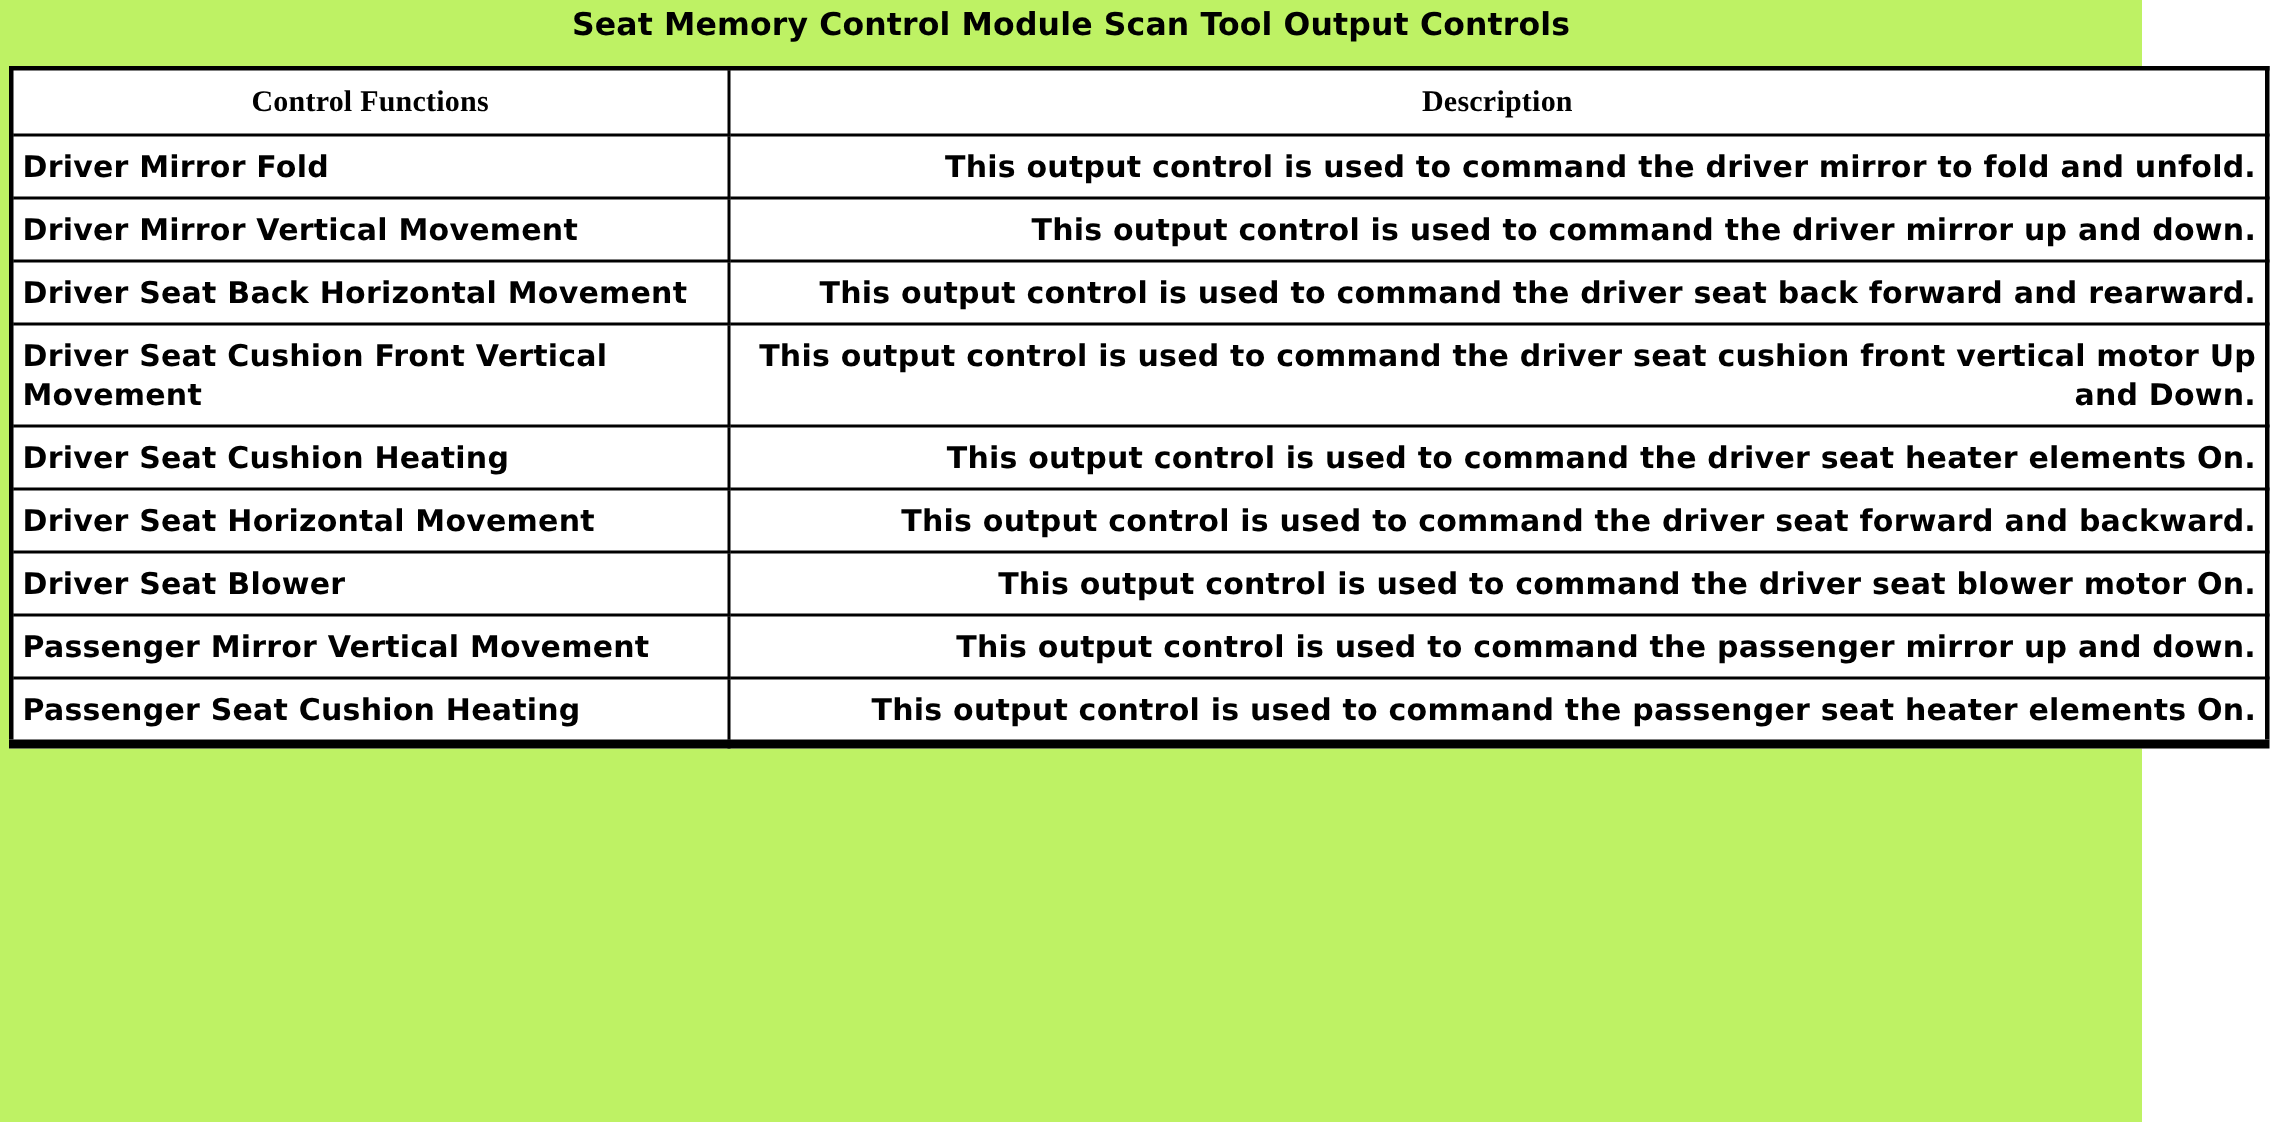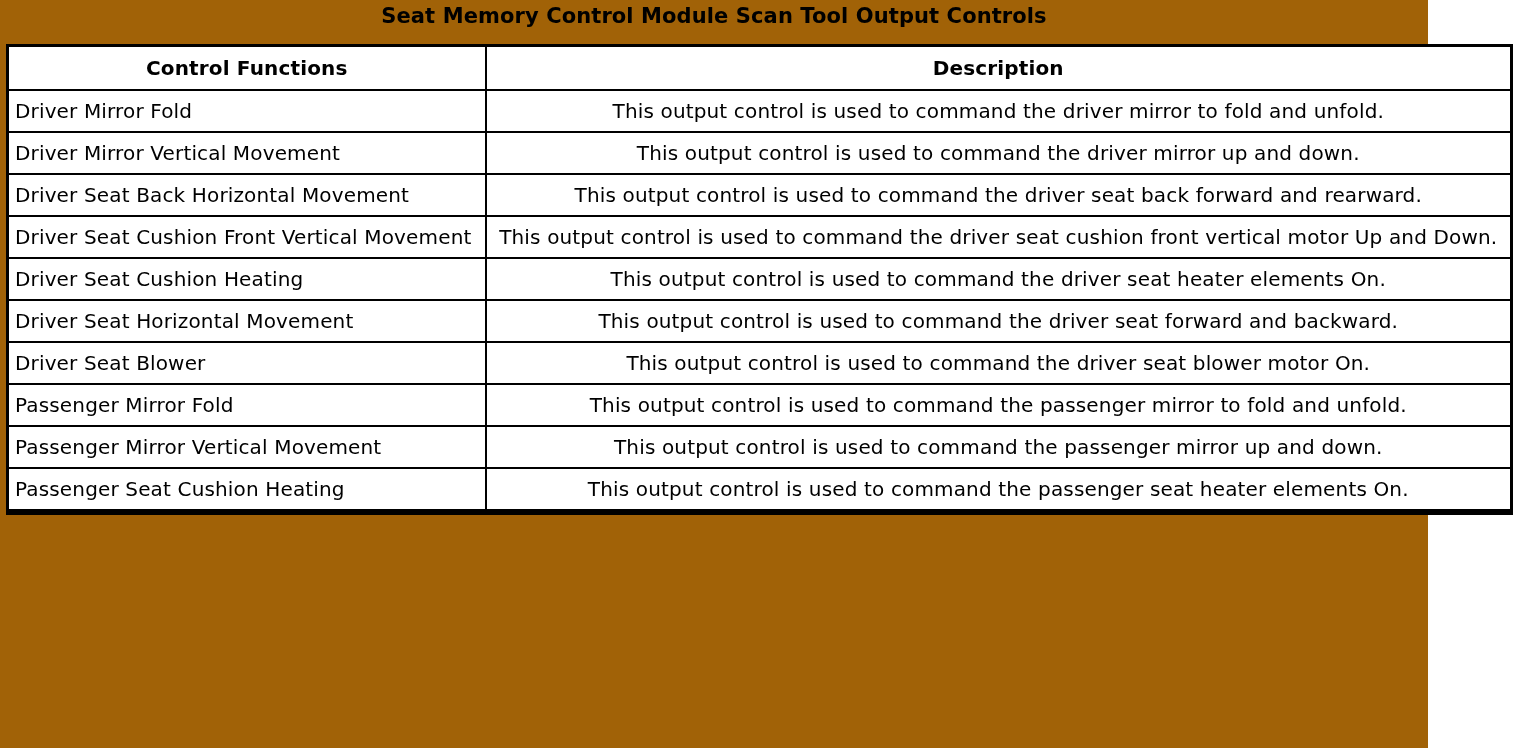--- a/index.html
+++ b/index.html
@@ -9,21 +9,21 @@
     width: 1520px;
     height: 748px;
     font-family: "DejaVu Sans", "Liberation Sans", sans-serif;
     color: #000000;
     overflow: hidden;
   }
   .page {
     position: relative;
     width: 1428px;
     height: 748px;
-    background: #a16207;
+    background: #bef264;
   }
   .title {
     position: absolute;
     top: 4px;
     left: 0;
     width: 100%;
     text-align: center;
     font-size: 21px;
     font-weight: bold;
     letter-spacing: 0.1px;
@@ -43,30 +43,32 @@
   }
   table.controls th,
   table.controls td {
     border: 2px solid #000000;
     font-size: 20px;
     line-height: 26px;
     letter-spacing: 0.15px;
     padding: 7px 6px;
     vertical-align: middle;
     overflow: hidden;
+    font-weight: bold;
   }
   table.controls th {
     font-weight: bold;
     text-align: center;
     padding: 8px 6px;
+    font-family: Liberation Serif, serif;
   }
   col.fn-col { width: 478px; }
   col.desc-col { width: auto; }
   td.fn-cell { text-align: left; }
-  td.desc-cell { text-align: center; }
+  td.desc-cell { text-align: right; }
 </style>
 </head>
 <body>
 
 <div class="page">
   <div class="title">Seat Memory Control Module Scan Tool Output Controls</div>
 
   <table class="controls">
     <colgroup>
       <col class="fn-col">
@@ -101,24 +103,20 @@
         </tr>
         <tr>
           <td class="fn-cell">Driver Seat Horizontal Movement</td>
           <td class="desc-cell">This output control is used to command the driver seat forward and backward.</td>
         </tr>
         <tr>
           <td class="fn-cell">Driver Seat Blower</td>
           <td class="desc-cell">This output control is used to command the driver seat blower motor On.</td>
         </tr>
         <tr>
-          <td class="fn-cell">Passenger Mirror Fold</td>
-          <td class="desc-cell">This output control is used to command the passenger mirror to fold and unfold.</td>
-        </tr>
-        <tr>
           <td class="fn-cell">Passenger Mirror Vertical Movement</td>
           <td class="desc-cell">This output control is used to command the passenger mirror up and down.</td>
         </tr>
         <tr>
           <td class="fn-cell">Passenger Seat Cushion Heating</td>
           <td class="desc-cell">This output control is used to command the passenger seat heater elements On.</td>
         </tr>
       </tbody>
   </table>
 </div>

